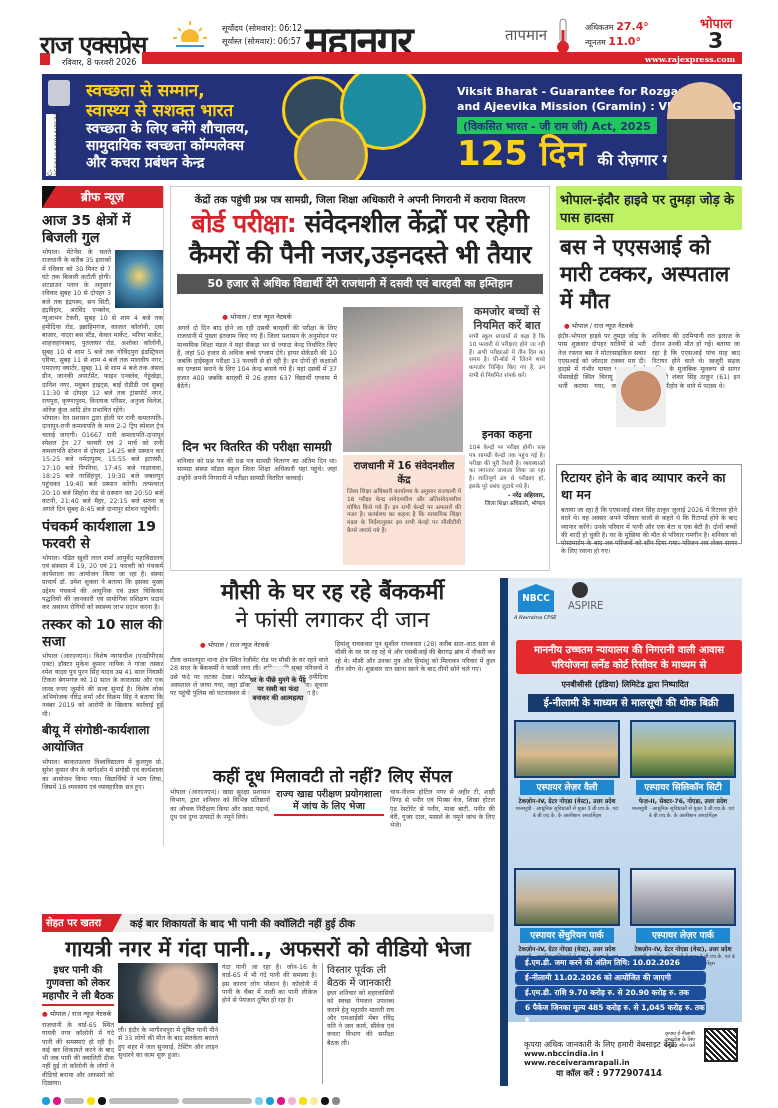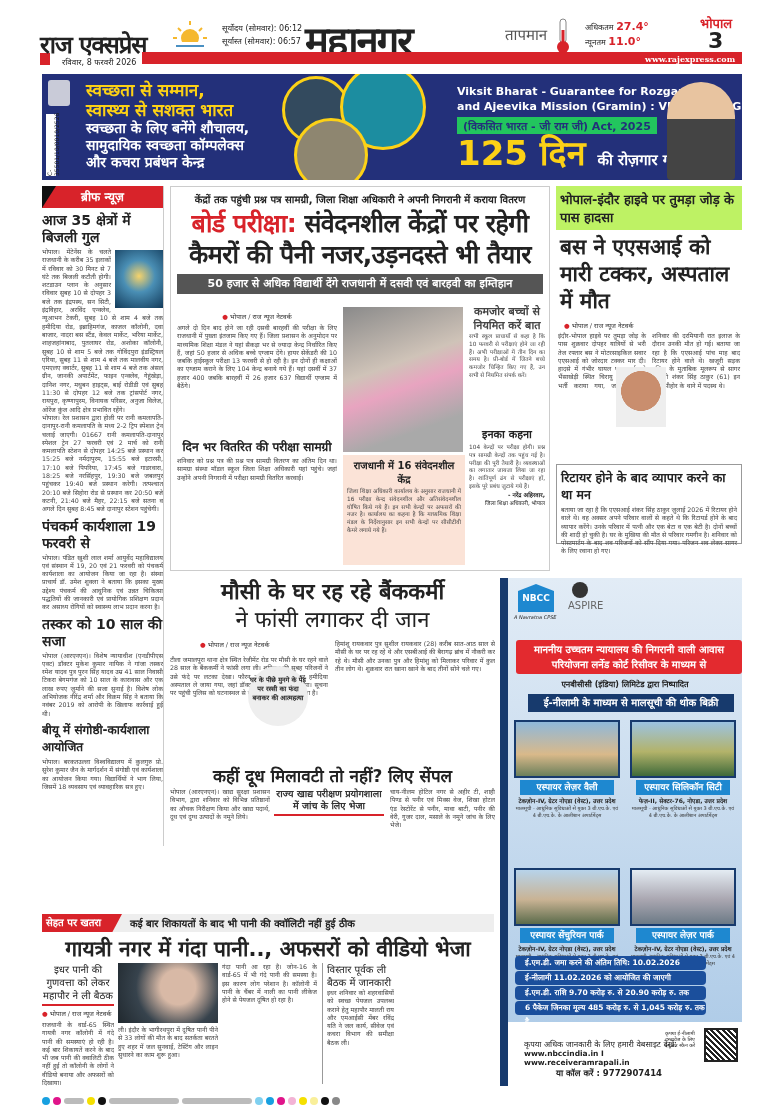--- a/index.html
+++ b/index.html
@@ -240,21 +240,21 @@
     <div class="qr"></div>
   </div>
 </div>
 
 <div class="abs sehat-bar">
   <div class="sehat-tag">सेहत पर खतरा</div>
   <div style="position:absolute;left:88px;top:2px;font-size:10px;font-weight:bold">कई बार शिकायतों के बाद भी पानी की क्वॉलिटी नहीं हुई ठीक</div>
 </div>
 <div class="abs" style="left:42px;top:934px;width:452px;font-size:21px;font-weight:bold;text-align:center">गायत्री नगर में गंदा पानी.., अफसरों को वीडियो भेजा</div>
 <div class="abs" style="left:42px;top:963px;width:72px">
-  <div style="font-size:10px;font-weight:normal;text-align:center;line-height:13px;border-bottom:2px solid #d8232a;padding-bottom:2px">इधर पानी की गुणवत्ता को लेकर महापौर ने ली बैठक</div>
+  <div style="font-size:10px;font-weight:bold;text-align:center;line-height:13px;border-bottom:2px solid #d8232a;padding-bottom:2px">इधर पानी की गुणवत्ता को लेकर महापौर ने ली बैठक</div>
   <div class="byline" style="margin:3px 0">भोपाल / राज न्यूज नेटवर्क</div>
   <div class="body-sm" style="height:70px;overflow:hidden">राजधानी के वार्ड-65 स्थित गायत्री नगर कॉलोनी में गंदे पानी की समस्याएं हो रही है। कई बार शिकायतें करने के बाद भी जब पानी की क्वालिटी ठीक नहीं हुई तो कॉलोनी के लोगों ने वीडियो बनाया और अफसरों को दिखाया।</div>
 </div>
 <div class="abs" style="left:118px;top:963px;width:100px;height:60px;background:radial-gradient(circle at 60% 40%,#d8b9a6 0 25%,#37434d 60%,#20282e)"></div>
 <div class="abs body-sm" style="left:118px;top:1026px;width:100px;height:60px;overflow:hidden">ली। इंदौर के भागीरथपुरा में दूषित पानी पीने से 33 लोगों की मौत के बाद सतर्कता बरतते हुए शहर में जल सुनवाई, टेस्टिंग और लाइन सुधारने का काम शुरू हुआ।</div>
 <div class="abs body-sm" style="left:222px;top:963px;width:95px;height:122px;overflow:hidden">गंदा पानी आ रहा है। जोन-16 के वार्ड-65 में भी गंदे पानी की समस्या है। इस कारण लोग परेशान है। कॉलोनी में पानी के चैंबर में नाली का पानी लीकेज होने से पेयजल दूषित हो रहा है।</div>
 <div class="abs" style="left:322px;top:963px;width:72px;border-left:1px solid #999;padding-left:4px">
   <div style="font-size:10px;font-weight:normal;line-height:13px">विस्तार पूर्वक ली बैठक में जानकारी</div>
   <div class="body-sm" style="height:95px;overflow:hidden">इधर शनिवार को शहरवासियों को स्वच्छ पेयजल उपलब्ध कराने हेतु महापौर मालती राय और एमआईसी मेंबर रविंद्र यति ने जल कार्य, सीवेज एवं कचरा विभाग की समीक्षा बैठक ली।</div>
 </div>

